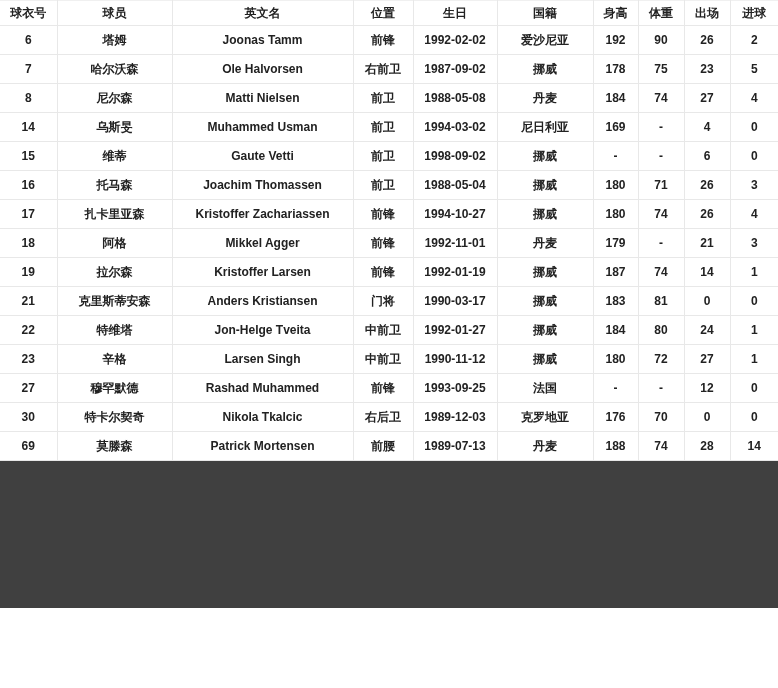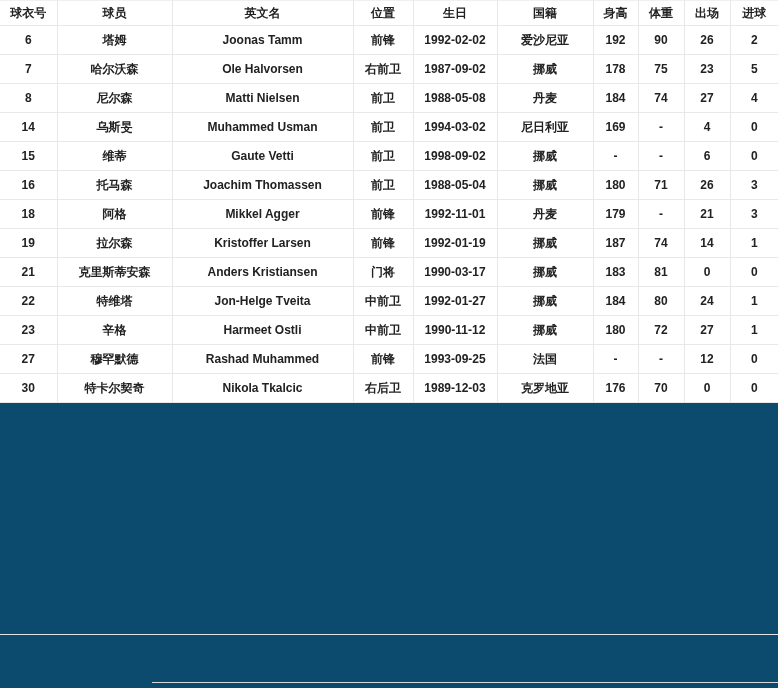--- a/index.html
+++ b/index.html
@@ -3,22 +3,22 @@
 <meta charset="utf-8">
 <style>
   * { margin: 0; padding: 0; box-sizing: border-box; }
   html, body {
     background: #ffffff;
     font-family: "Liberation Sans", "DejaVu Sans", sans-serif;
   }
   .page {
     position: relative;
     width: 778px;
-    height: 688px;
-    background: #0c4a6e;
+    height: 608px;
+    background: #404040;
     overflow: hidden;
   }
   table.roster {
     border-collapse: collapse;
     table-layout: fixed;
     width: 778px;
   }
   table.roster th, table.roster td {
     border: 1px solid #e8e8e8;
     text-align: center;
@@ -156,20 +156,32 @@
           <td>Joachim Thomassen</td>
           <td>前卫</td>
           <td>1988-05-04</td>
           <td>挪威</td>
           <td>180</td>
           <td>71</td>
           <td>26</td>
           <td>3</td>
         </tr>
         <tr>
+          <td>17</td>
+          <td>扎卡里亚森</td>
+          <td>Kristoffer Zachariassen</td>
+          <td>前锋</td>
+          <td>1994-10-27</td>
+          <td>挪威</td>
+          <td>180</td>
+          <td>74</td>
+          <td>26</td>
+          <td>4</td>
+        </tr>
+        <tr>
           <td>18</td>
           <td>阿格</td>
           <td>Mikkel Agger</td>
           <td>前锋</td>
           <td>1992-11-01</td>
           <td>丹麦</td>
           <td>179</td>
           <td>-</td>
           <td>21</td>
           <td>3</td>
@@ -206,21 +218,21 @@
           <td>1992-01-27</td>
           <td>挪威</td>
           <td>184</td>
           <td>80</td>
           <td>24</td>
           <td>1</td>
         </tr>
         <tr>
           <td>23</td>
           <td>辛格</td>
-          <td>Harmeet Ostli</td>
+          <td>Larsen Singh</td>
           <td>中前卫</td>
           <td>1990-11-12</td>
           <td>挪威</td>
           <td>180</td>
           <td>72</td>
           <td>27</td>
           <td>1</td>
         </tr>
         <tr>
           <td>27</td>
@@ -239,17 +251,29 @@
           <td>特卡尔契奇</td>
           <td>Nikola Tkalcic</td>
           <td>右后卫</td>
           <td>1989-12-03</td>
           <td>克罗地亚</td>
           <td>176</td>
           <td>70</td>
           <td>0</td>
           <td>0</td>
         </tr>
+        <tr>
+          <td>69</td>
+          <td>莫滕森</td>
+          <td>Patrick Mortensen</td>
+          <td>前腰</td>
+          <td>1989-07-13</td>
+          <td>丹麦</td>
+          <td>188</td>
+          <td>74</td>
+          <td>28</td>
+          <td>14</td>
+        </tr>
       </tbody>
   </table>
   <div class="divider-full"></div>
   <div class="divider-partial"></div>
 </div>
 
 </body></html>

